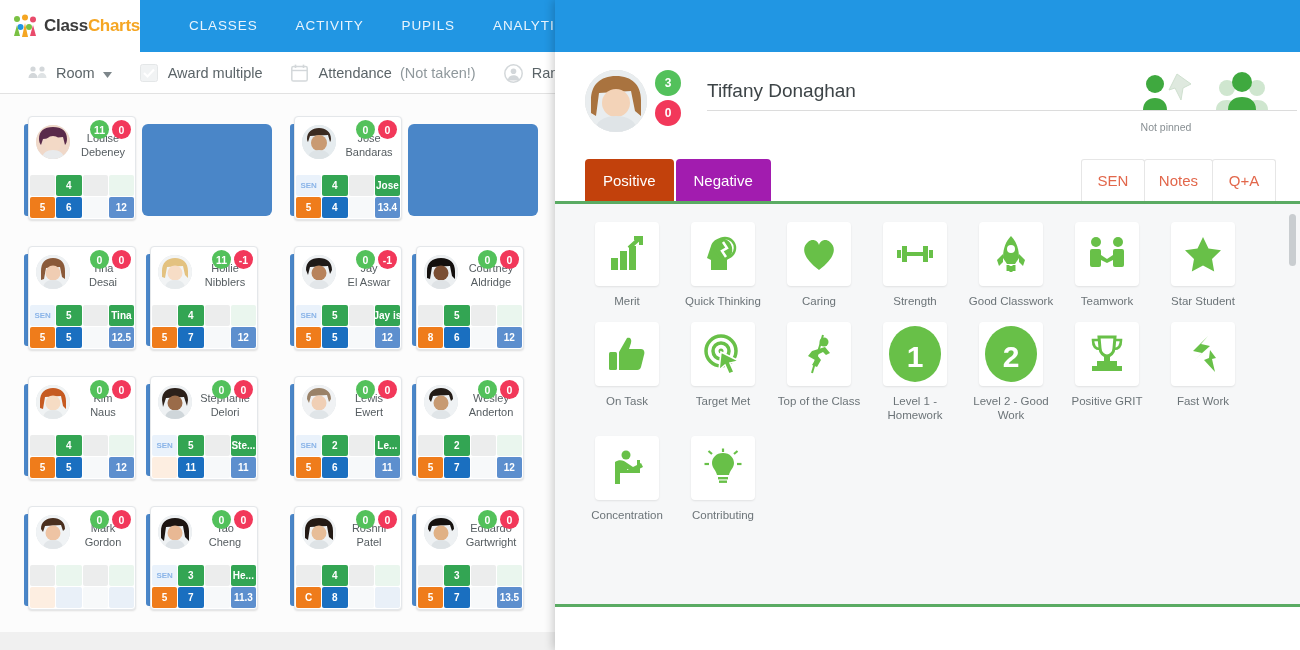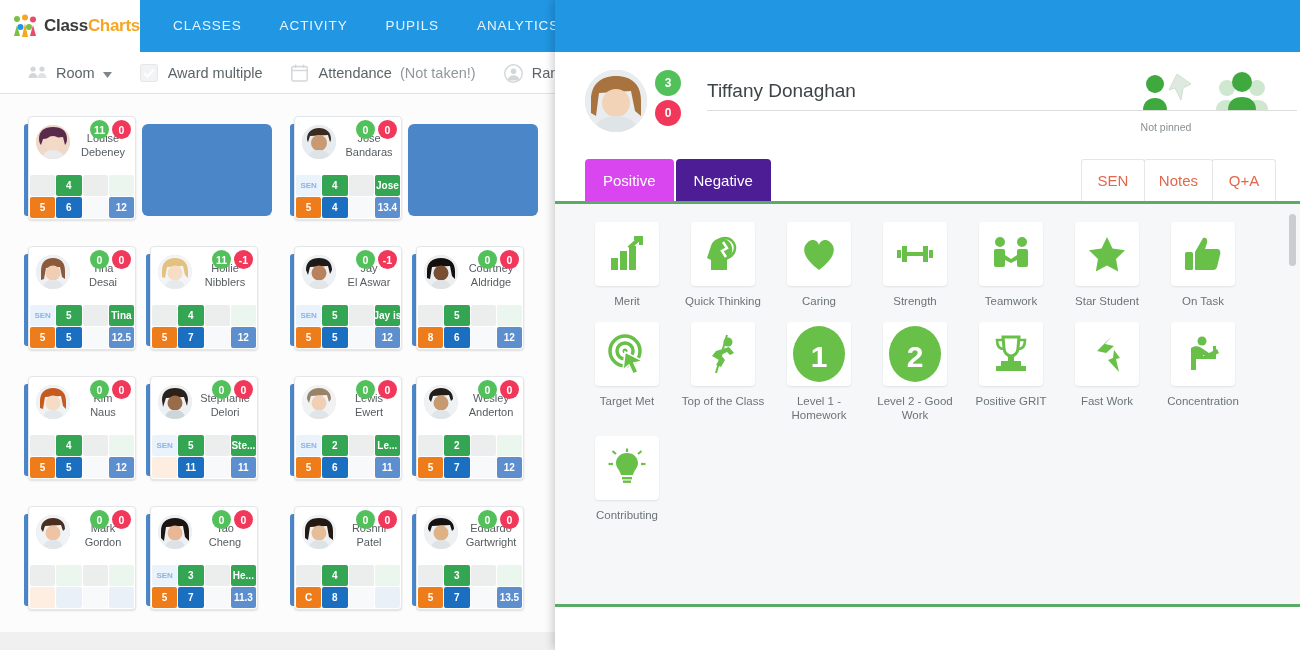--- a/index.html
+++ b/index.html
@@ -17,21 +17,21 @@
     background: #2196e3; display: flex; align-items: stretch;
   }
   .brand {
     width: 140px; background: #ffffff; display: flex; align-items: center;
     padding-left: 12px; gap: 6px;
   }
   .brand-logo { width: 26px; height: 24px; position: relative; flex: none; }
   .brand-text { font-size: 17px; font-weight: bold; letter-spacing: -0.3px; white-space: nowrap; }
   .brand-text .c1 { color: #3b3b3b; }
   .brand-text .c2 { color: #f5a623; }
-  .navitems { display: flex; align-items: center; gap: 0px; padding-left: 14px; }
+  .navitems { display: flex; align-items: center; gap: 0px; padding-left: 30px; }
   .navitem {
     color: #e8f4fd; font-size: 13.5px; letter-spacing: 0.9px;
     padding: 0 19px; line-height: 52px; white-space: nowrap;
   }
   .close-x {
     position: absolute; right: 8px; top: 4px; width: 44px; height: 44px;
     display: flex; align-items: center; justify-content: center;
   }
 
   
@@ -135,22 +135,22 @@
   .mh-ic-cap { font-size: 10.5px; color: #888f93; margin-top: 1px; }
 
   .tabs-row {
     position: relative; height: 52px; padding: 0 24px 0 30px;
     display: flex; align-items: flex-end; border-bottom: 3px solid #5aab63;
   }
   .tab {
     height: 42px; padding: 0 18px; display: flex; align-items: center;
     font-size: 15px; border-radius: 4px 4px 0 0; color: #fff;
   }
-  .tab.positive { background: #d946ef; }
-  .tab.negative { background: #4c1d95; margin-left: 2px; }
+  .tab.positive { background: #c2410c; }
+  .tab.negative { background: #a21caf; margin-left: 2px; }
   .rtabs { margin-left: auto; display: flex; gap: 0; }
   .rtab {
     height: 42px; min-width: 64px; padding: 0 14px;
     display: flex; align-items: center; justify-content: center;
     font-size: 15px; color: #e2674b; background: #fff;
     border: 1px solid #e6e6e6; border-bottom: none; border-radius: 3px 3px 0 0;
     margin-left: -1px;
   }
 
   .body-area {
@@ -783,20 +783,32 @@
                 <rect x="2" y="16" width="4" height="8" fill="#68c048"></rect>
                 <rect x="7" y="12" width="5" height="16" fill="#68c048"></rect>
                 <rect x="12" y="18" width="16" height="4" fill="#68c048"></rect>
                 <rect x="28" y="12" width="5" height="16" fill="#68c048"></rect>
                 <rect x="34" y="16" width="4" height="8" fill="#68c048"></rect>
               </svg>
           </div>
           <div class="blabel">Strength</div>
         </div>
 
+        <div class="bitem">
+          <div class="btile">
+            <svg width="40" height="40" viewBox="0 0 40 40">
+                <path d="M20 2 C26 8 28 16 28 24 L24 30 L16 30 L12 24 C12 16 14 8 20 2 Z" fill="#68c048"></path>
+                <circle cx="20" cy="15" r="4" fill="#ffffff"></circle>
+                <path d="M12 20 L6 26 L8 32 L12 28 Z" fill="#68c048"></path>
+                <path d="M28 20 L34 26 L32 32 L28 28 Z" fill="#68c048"></path>
+                <path d="M17 31 L17 37 M20 32 L20 38 M23 31 L23 37" stroke="#68c048" stroke-width="3"></path>
+              </svg>
+          </div>
+          <div class="blabel">Good Classwork</div>
+        </div>
 
         <div class="bitem">
           <div class="btile">
             <svg width="40" height="40" viewBox="0 0 40 40">
                 <circle cx="9" cy="8" r="5" fill="#68c048"></circle>
                 <circle cx="31" cy="8" r="5" fill="#68c048"></circle>
                 <rect x="3" y="15" width="11" height="18" rx="2" fill="#68c048"></rect>
                 <rect x="26" y="15" width="11" height="18" rx="2" fill="#68c048"></rect>
                 <path d="M14 21 L20 25 L26 21 L26 26 L20 29 L14 26 Z" fill="#68c048"></path>
               </svg>

